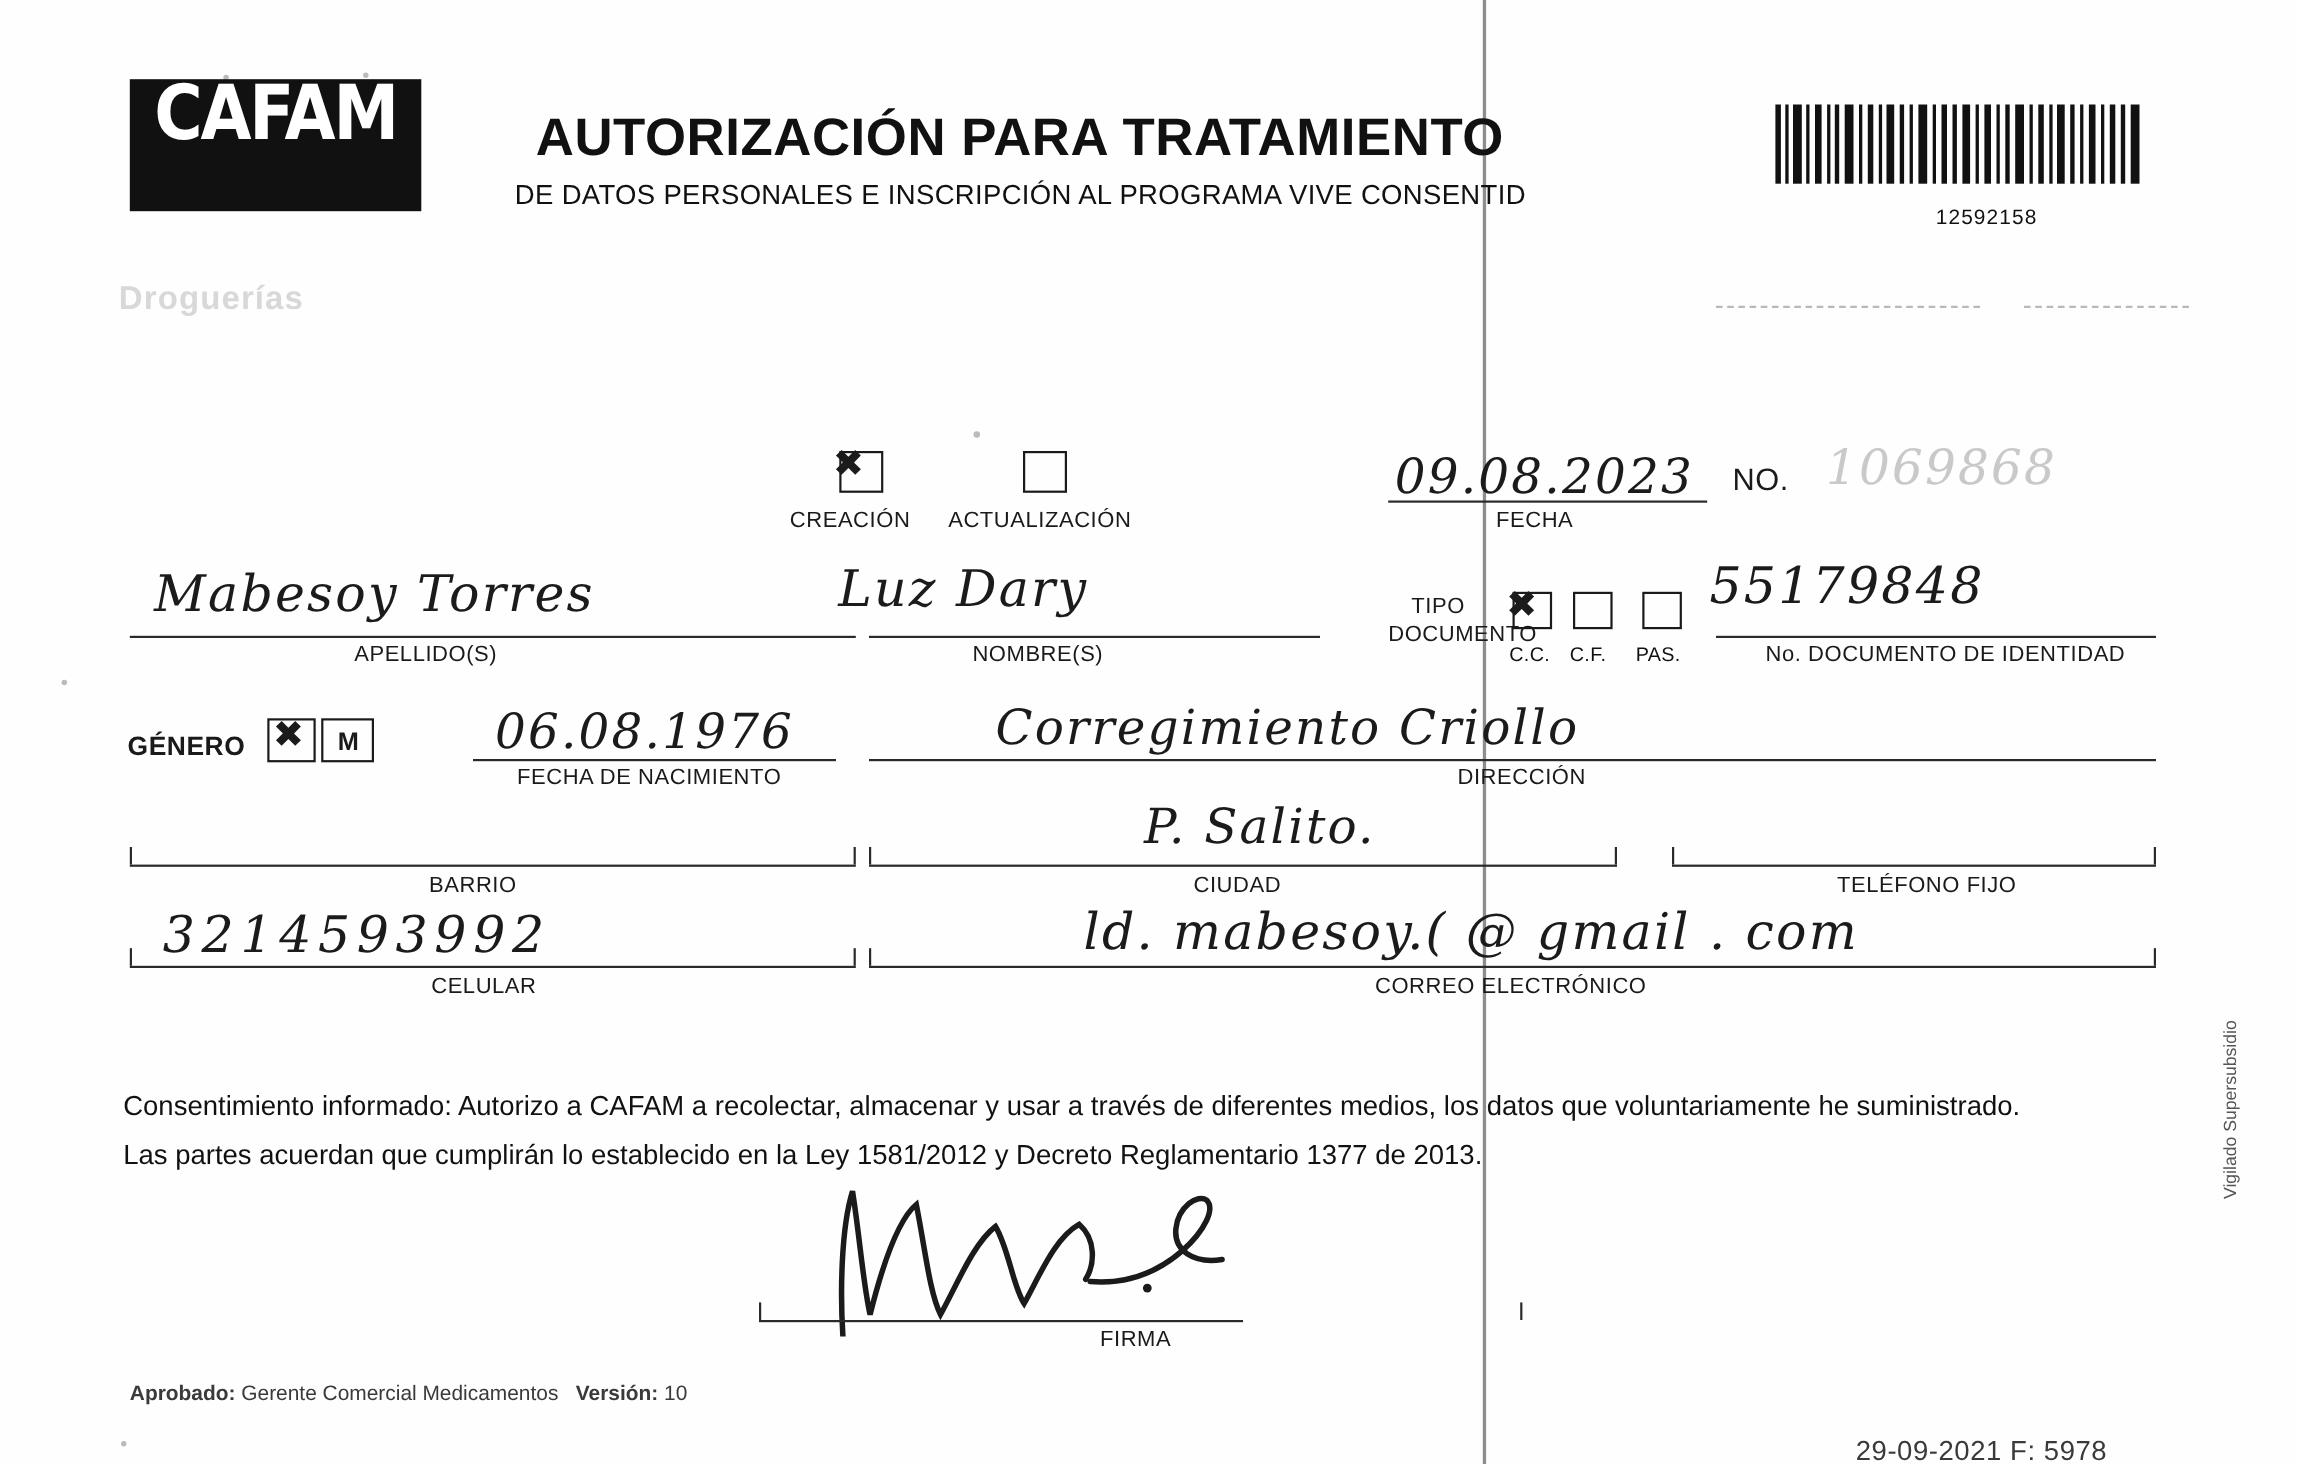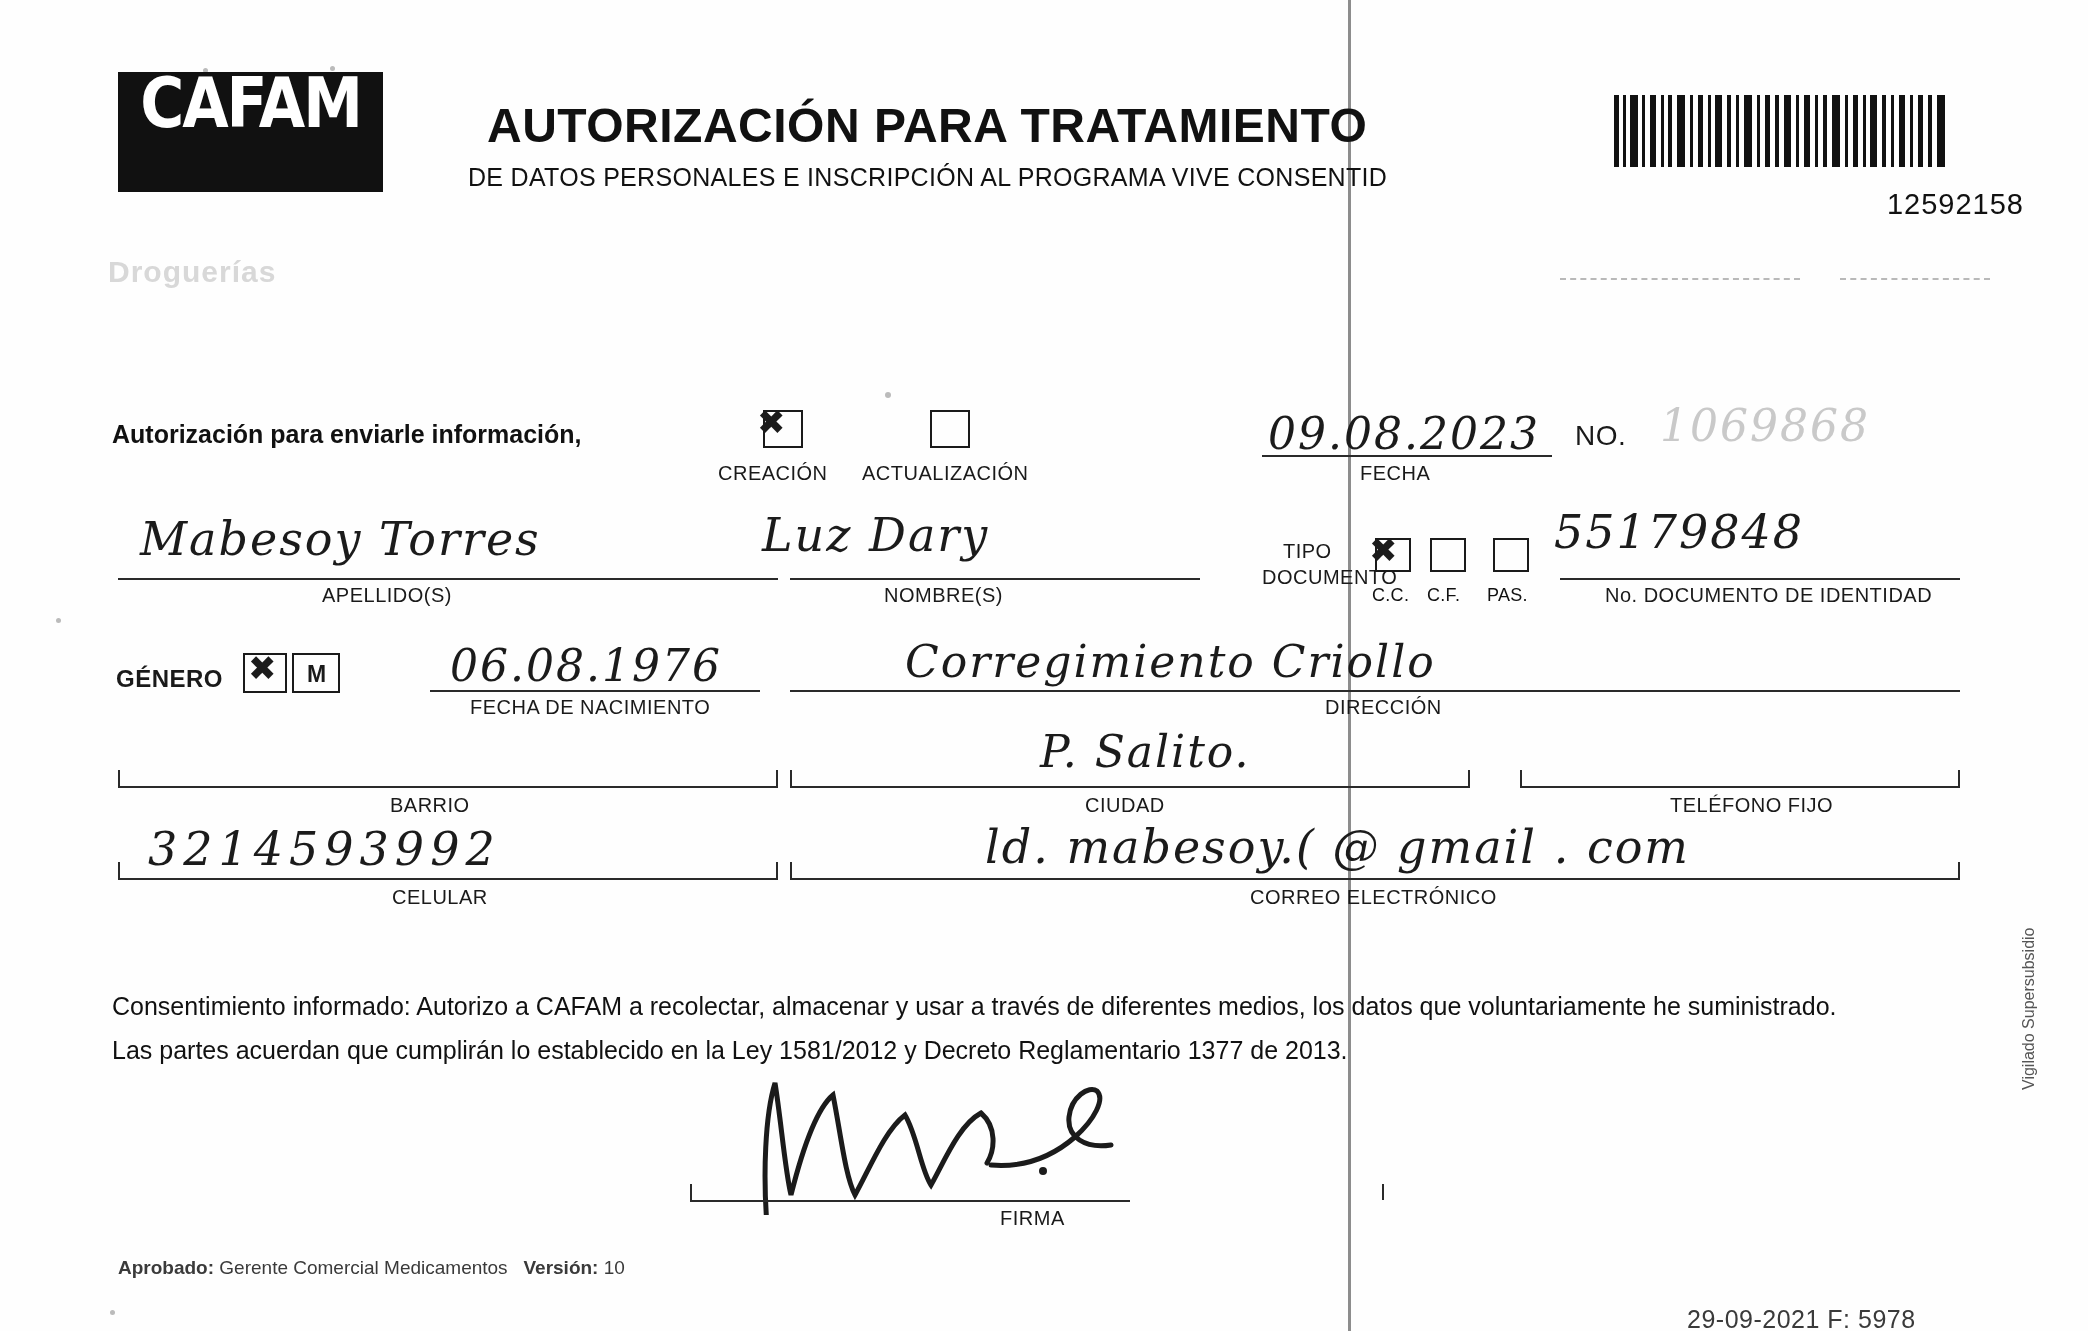--- a/index.html
+++ b/index.html
@@ -87,25 +87,25 @@
     height: 72px;
   }
   .barcode i {
     position: absolute;
     top: 0;
     bottom: 0;
     background: #111;
   }
   .barcode-num {
     position: absolute;
-    left: 1684px;
+    left: 1636px;
     top: 188px;
     width: 340px;
-    text-align: right;
-    font-size: 29px;
+    text-align: center;
+    font-size: 19px;
     letter-spacing: 1px;
   }
   .dash-line {
     position: absolute;
     height: 0;
     border-top: 2px dashed #b9b9b9;
   }
 
   
   .label-bold {
@@ -269,21 +269,20 @@
       <i style="left:306px;width:5px"></i>
     <i style="left:316px;width:4px"></i>
       <i style="left:325px;width:8px"></i>
   </div>
   <div class="barcode-num">12592158</div>
 
   <div class="dash-line" style="left:1560px;top:278px;width:240px"></div>
   <div class="dash-line" style="left:1840px;top:278px;width:150px"></div>
 
   <div class="label-bold" style="left:112px;top:418px;width:600px">
-    <div>Autorización para enviarle información,</div>
   </div>
 
   <div class="box" style="left:763px;top:410px;width:40px;height:38px"></div>
   <div class="xmark" style="left:757px;top:402px">✖</div>
   <div class="cap" style="left:718px;top:462px">CREACIÓN</div>
 
   <div class="box" style="left:930px;top:410px;width:40px;height:38px"></div>
   <div class="cap" style="left:862px;top:462px">ACTUALIZACIÓN</div>
 
   <div class="hand hand-md" style="left:1268px;top:408px">09.08.2023</div>

